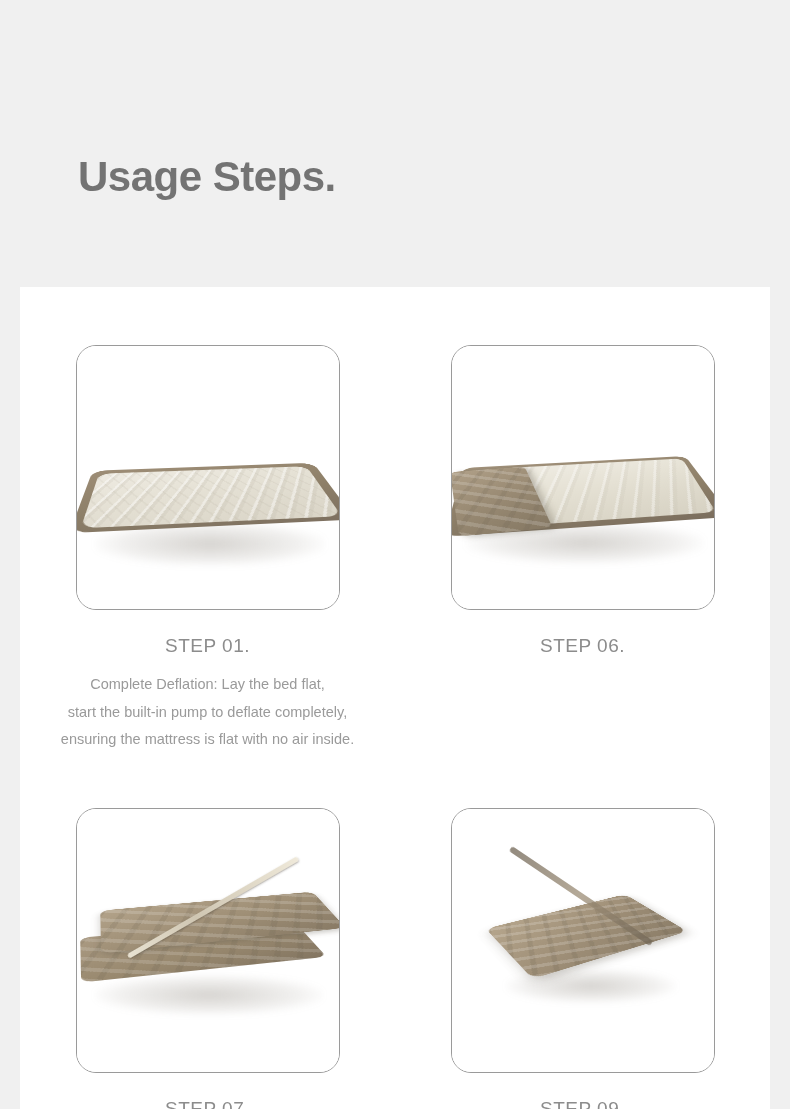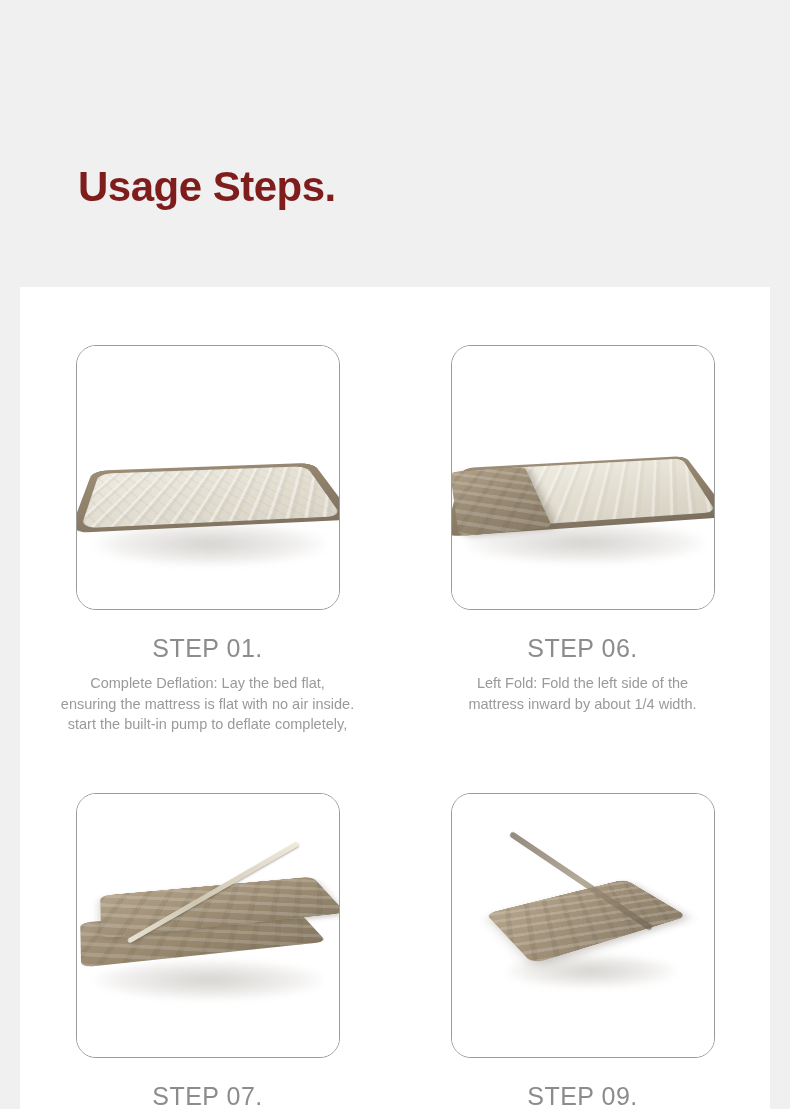--- a/index.html
+++ b/index.html
@@ -16,24 +16,24 @@
   }
   .page {
     position: relative;
     width: 790px;
     height: 1109px;
     background: #f0f0f0;
   }
   .page-title {
     position: absolute;
     left: 78px;
-    top: 166px;
+    top: 156px;
     font-size: 42px;
     font-weight: bold;
-    color: #7f1d1d;
+    color: #737373;
     letter-spacing: -0.5px;
     line-height: 1;
   }
   .content-card {
     position: absolute;
     left: 20px;
     top: 287px;
     width: 750px;
     height: 822px;
     background: #ffffff;
@@ -218,35 +218,35 @@
     background: linear-gradient(90deg, #6f6454, #9c8d76 50%, #6f6454);
     transform: rotate(34deg);
     border-radius: 3px;
     opacity: .75;
   }
   .s4-shadow { left: 54px; top: 160px; width: 170px; height: 34px; }
 
   
   .step-heading {
     margin-top: 26px;
-    font-size: 25px;
+    font-size: 19px;
     color: #8c8c8c;
     letter-spacing: 0.5px;
     line-height: 1;
     font-weight: normal;
   }
   .step-desc {
     margin-top: 12px;
     font-size: 14.5px;
     color: #9a9a9a;
     line-height: 1.42;
     text-align: center;
     max-width: 330px;
   }
-  .step-desc span { display: block; }
+  .step-desc span { display: block; margin-top: 7px; }
 </style>
 </head>
 <body>
 
 <div class="page">
 
   <div class="page-title">Usage Steps.</div>
 
   <div class="content-card">
     <div class="steps-grid">
@@ -256,41 +256,37 @@
           <div class="photo-stage">
             <div class="shadow s1-shadow"></div>
             <div class="mat s1-base"></div>
             <div class="mat s1-top"></div>
             <div class="mat s1-wrinkles"></div>
           </div>
         </div>
         <div class="step-heading">STEP 01.</div>
         <div class="step-desc">
           <span>Complete Deflation: Lay the bed flat,</span>
+          <span>start the built-in pump to deflate completely,</span>
           <span>ensuring the mattress is flat with no air inside.</span>
-          <span>start the built-in pump to deflate completely,</span>
         </div>
       </div>
 
       <div class="step-cell">
         <div class="photo-frame">
           <div class="photo-stage">
             <div class="shadow s2-shadow"></div>
             <div class="mat s2-base"></div>
             <div class="mat s2-top"></div>
             <div class="mat s2-wrinkles"></div>
             <div class="mat s2-flap"></div>
             <div class="mat s2-emboss"></div>
           </div>
         </div>
         <div class="step-heading">STEP 06.</div>
-        <div class="step-desc">
-          <span>Left Fold: Fold the left side of the</span>
-          <span>mattress inward by about 1/4 width.</span>
-        </div>
       </div>
 
       <div class="step-cell">
         <div class="photo-frame">
           <div class="photo-stage">
             <div class="shadow s3-shadow"></div>
             <div class="mat s3-left"></div>
             <div class="mat s3-emboss-a"></div>
             <div class="mat s3-right"></div>
             <div class="mat s3-emboss-b"></div>

